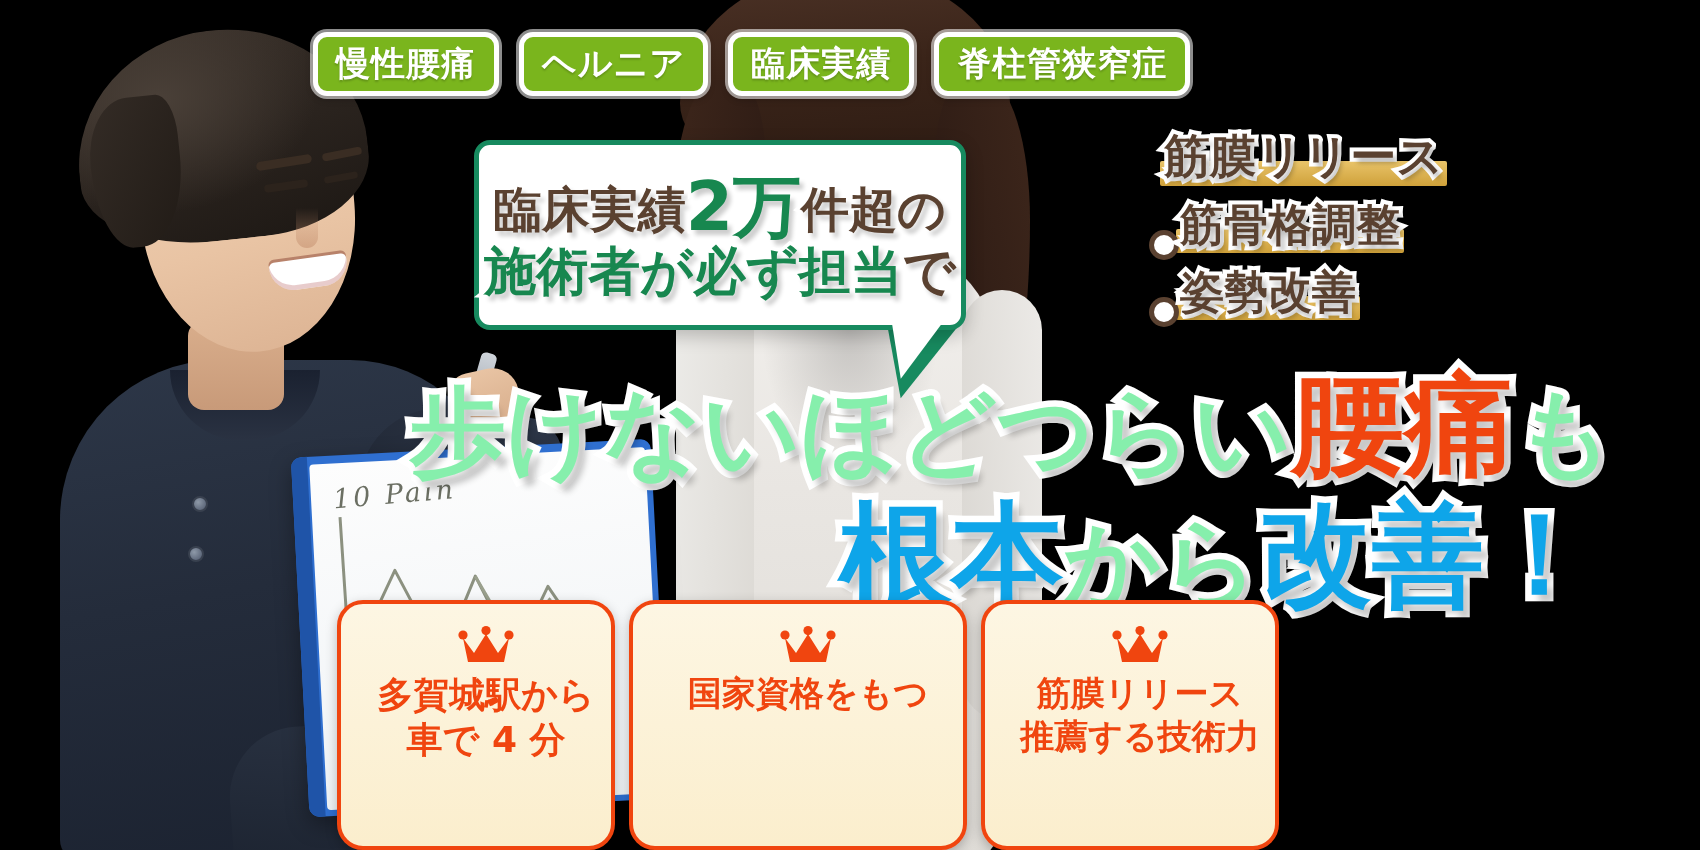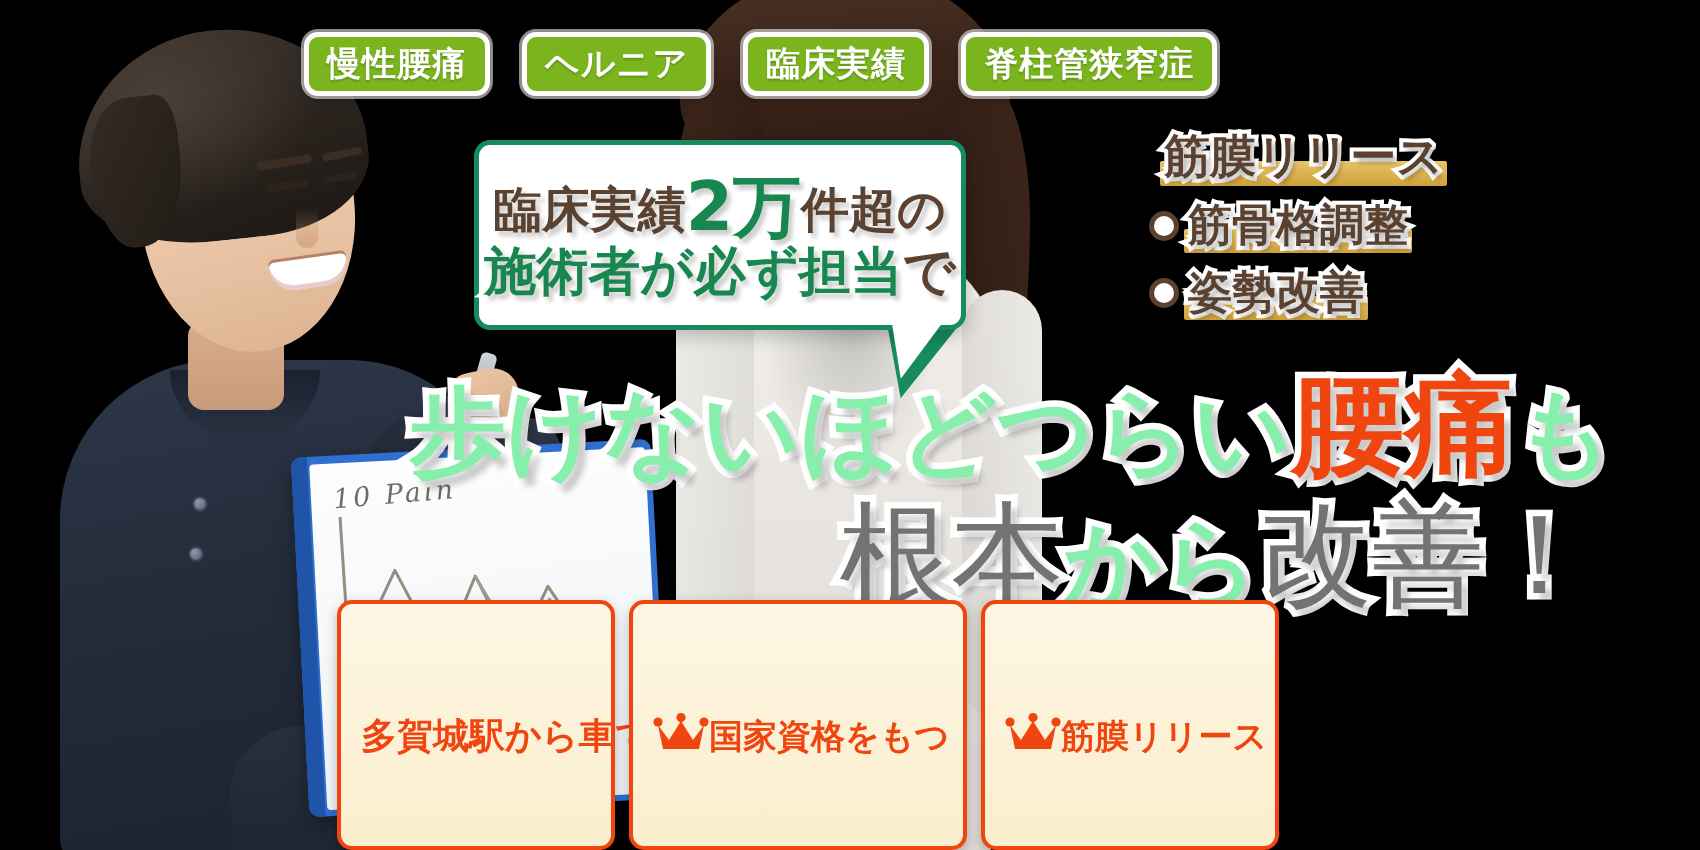--- a/index.html
+++ b/index.html
@@ -106,21 +106,21 @@
     box-shadow:0 8px 22px rgba(0,0,0,.35); }
   .board .b-frame::after{ content:""; position:absolute; left:0; top:0; width:16px; height:100%;
     background:#1f54a8; border-radius:10px 0 0 10px; }
   .board .b-face{ position:absolute; left:18px; top:8px; right:6px; bottom:6px;
     background:linear-gradient(175deg,#fdfdfd,#eef2f5); border-radius:4px; }
   .board .b-txt{ position:absolute; left:22px; top:18px; font-family:"DejaVu Serif","Liberation Serif",serif;
     font-size:27px; color:#6b6f63; letter-spacing:3px; transform:rotate(-2deg); font-style:italic; }
   .board svg{ position:absolute; left:10px; top:50px; }
 
   
-  .tags { position:absolute; left:304px; top:32px; display:flex; gap:32px; z-index:30; }
+  .tags { position:absolute; left:313px; top:32px; display:flex; gap:20px; z-index:30; }
   .tag {
     background:#7ab51d; color:#fff; border-radius:14px;
     padding:9px 18px 11px; font-size:34px; font-weight:700; line-height:1;
     letter-spacing:1px; white-space:nowrap;
     border:5px solid #fff;
     box-shadow:0 0 0 3px rgba(255,255,255,.55), 0 3px 7px rgba(0,0,0,.28);
     text-shadow:0 2px 2px rgba(0,0,0,.18);
   }
 
   
@@ -152,21 +152,21 @@
   .ink-green{ color:#17874f;
     -webkit-text-stroke:7px #fff; paint-order:stroke fill;
     text-shadow:4px 5px 4px rgba(0,0,0,.20); }
   .big-num{ font-size:68px; vertical-align:-4px; }
 
   
   .rlist{ position:absolute; left:1140px; top:126px; z-index:26; }
   .rl-head{ position:relative; font-size:46px; font-weight:700; color:#5a4130;
     -webkit-text-stroke:8px #fff; paint-order:stroke fill;
     text-shadow:4px 5px 5px rgba(0,0,0,.28); white-space:nowrap; padding-left:24px; }
-  .rl-row{ position:relative; display:flex; align-items:center; gap:14px; margin-top:8px;text-decoration:underline; }
+  .rl-row{ position:relative; display:flex; align-items:flex-end; gap:6px; margin-top:8px;text-decoration:underline; }
   .rl-dot{ width:20px; height:20px; border-radius:50%; background:#fff;
     box-shadow:0 0 0 5px #5a4130, 3px 4px 4px rgba(0,0,0,.3); margin-left:14px; }
   .rl-txt{ font-size:44px; font-weight:700; color:#5a4130;
     -webkit-text-stroke:8px #fff; paint-order:stroke fill;
     text-shadow:4px 5px 5px rgba(0,0,0,.28); white-space:nowrap; }
   .hl { position:relative; display:inline-block; }
   .hl::before{ content:""; position:absolute; left:-4px; right:-4px; bottom:2px; height:40%;
     background:linear-gradient(180deg,#e9c46a,#cfa13a); z-index:-1; border-radius:2px; }
 
   
@@ -174,30 +174,30 @@
     pointer-events:none; }
   .hl-row{ display:flex; align-items:flex-end; justify-content:flex-end;
     padding-right:86px; white-space:nowrap; }
   .hl-row.r2{ padding-right:104px; margin-top:18px; }
   .h-brown{ font-size:96px; font-weight:700; color:#86efac; line-height:1;
     -webkit-text-stroke:13px #fff; paint-order:stroke fill;
     text-shadow:7px 8px 6px rgba(0,0,0,.22); }
   .h-orange{ font-size:112px; font-weight:700; color:#f0450f; line-height:1;
     -webkit-text-stroke:13px #fff; paint-order:stroke fill;
     text-shadow:7px 8px 6px rgba(0,0,0,.22); }
-  .h-green{ font-size:112px; font-weight:400; color:#737373; line-height:1;
+  .h-green{ font-size:112px; font-weight:700; color:#0ea5e9; line-height:1;
     -webkit-text-stroke:13px #fff; paint-order:stroke fill;
     text-shadow:7px 8px 6px rgba(0,0,0,.22); }
 
   
   .badges{ position:absolute; left:337px; top:600px; display:flex; gap:14px; z-index:32; }
   .badge{
-    width:278px; height:250px; border:4px solid #f0450f; border-radius:15px;
+    width:278px; height:250px; border:4px solid #f0450f; border-radius:26px;
     background:linear-gradient(180deg,#fdf6e3 0%,#fbeecd 100%);
-    display:flex; flex-direction:row; align-items:center; padding-top:22px;
+    display:flex; flex-direction:column; align-items:center; padding-top:22px;
     box-shadow:0 4px 12px rgba(0,0,0,.25);
     padding-left:20px;
   }
   .badge .crown{ margin-bottom:8px; }
   .badge .b-t{ font-size:36px; font-weight:700; color:#f0450f; line-height:1.26;
     text-align:center; white-space:nowrap; }
   .badge.b2{ width:338px; }
   .badge.b3{ width:298px; }
   .badge.b2 .b-t,.badge.b3 .b-t{ font-size:34px; }
 </style>
@@ -324,17 +324,18 @@
     </div>
 
     <div class="badge b3">
       <svg class="crown" width="56" height="38" viewBox="0 0 56 38">
         <circle cx="5" cy="9" r="4.6" fill="#f0450f"></circle>
         <circle cx="28" cy="4.6" r="4.6" fill="#f0450f"></circle>
         <circle cx="51" cy="9" r="4.6" fill="#f0450f"></circle>
         <path d="M5 12 L16 27 L28 8 L40 27 L51 12 L46 36 L10 36 Z" fill="#f0450f"></path>
       </svg>
       <div class="b-t">筋膜リリース</div>
+      <div class="b-t">推薦する技術力</div>
     </div>
 
   </div>
 
 </div>
 
 </body></html>

